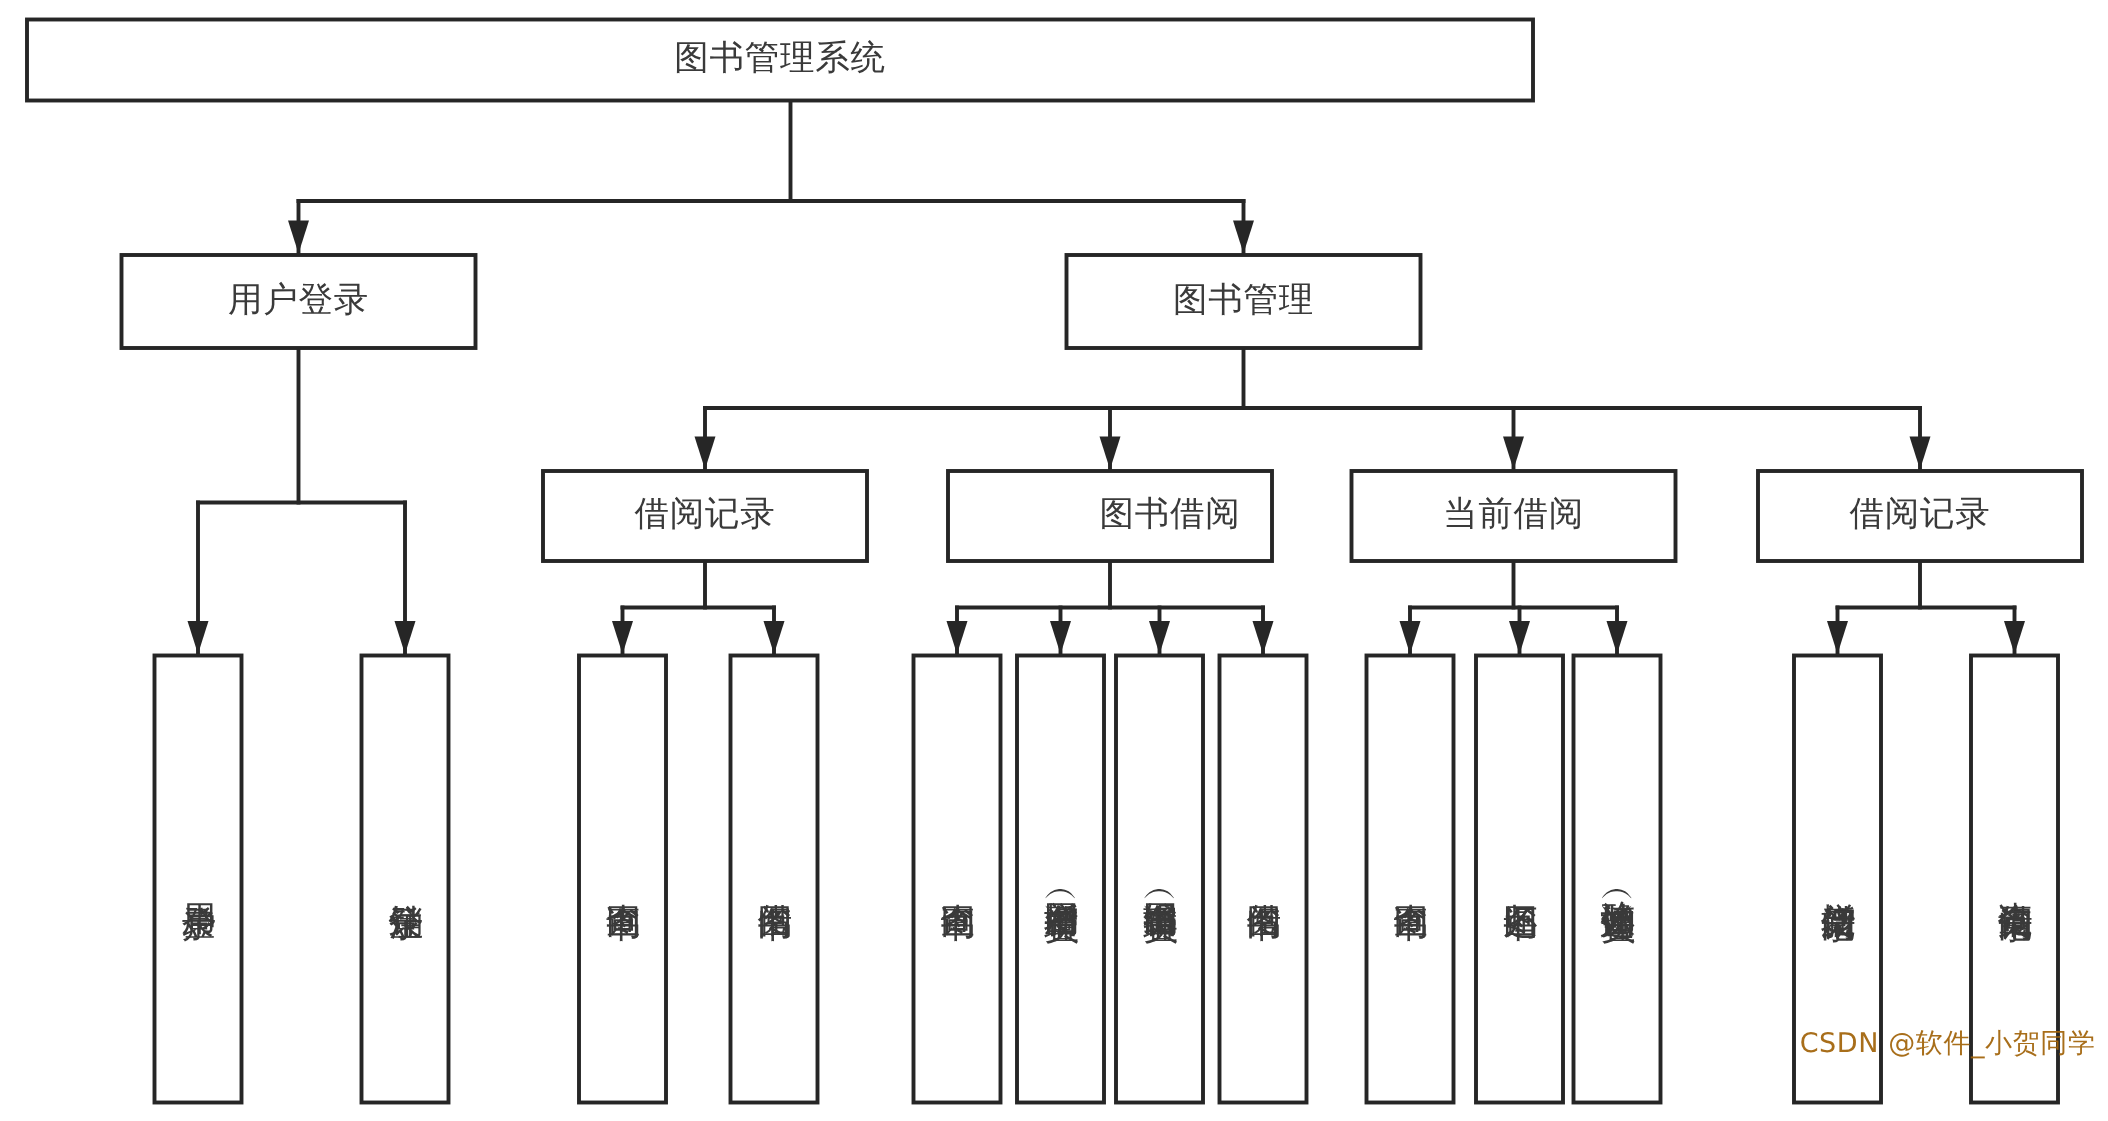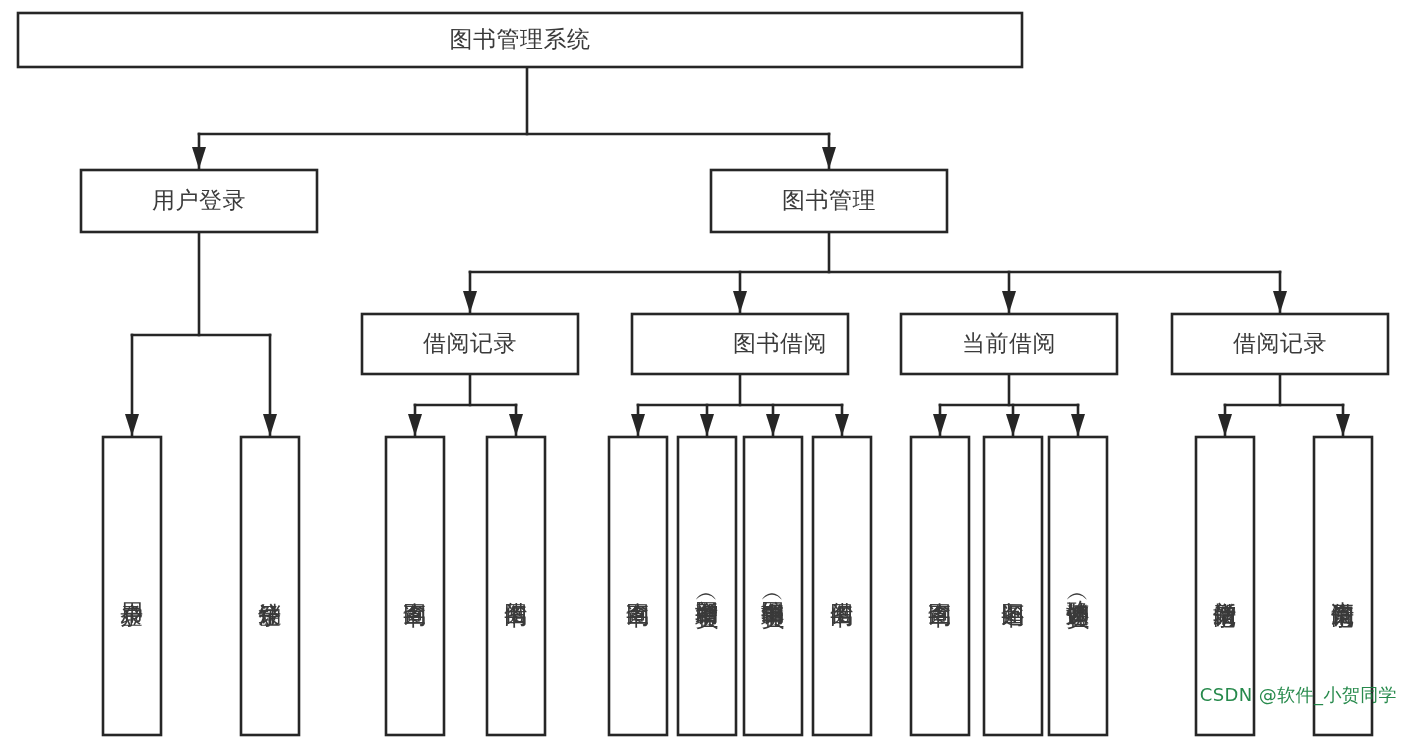--- a/index.html
+++ b/index.html
@@ -63,21 +63,21 @@
     line-height: 1.32;
     writing-mode: vertical-rl;
     text-orientation: upright;
     letter-spacing: 1px;
     pointer-events: none;
   }
   .watermark {
     position: absolute;
     right: 8px;
     bottom: 6px;
-    color: #15803d;
+    color: #a16207;
     font-size: 18px;
     letter-spacing: 0.4px;
     white-space: nowrap;
     opacity: 0.92;
   }
 </style>
 </head>
 <body>
 
 <div id="diagram-root">

